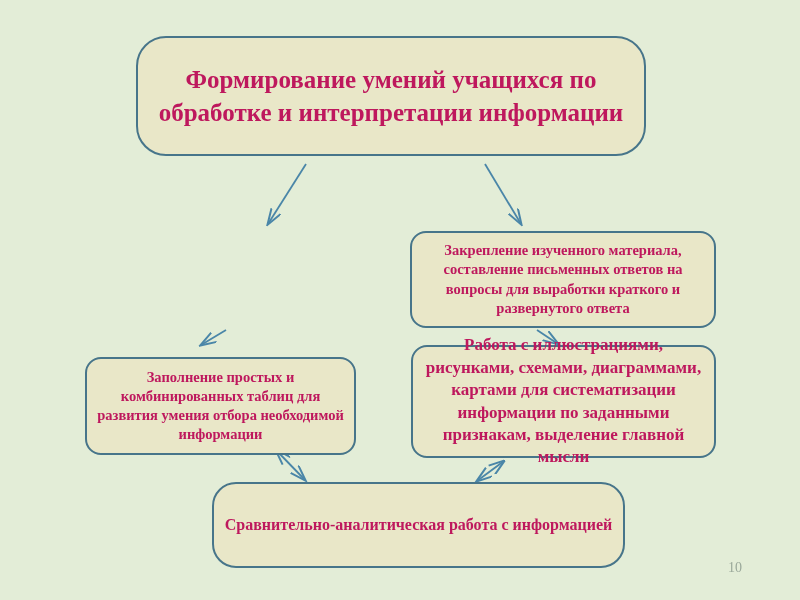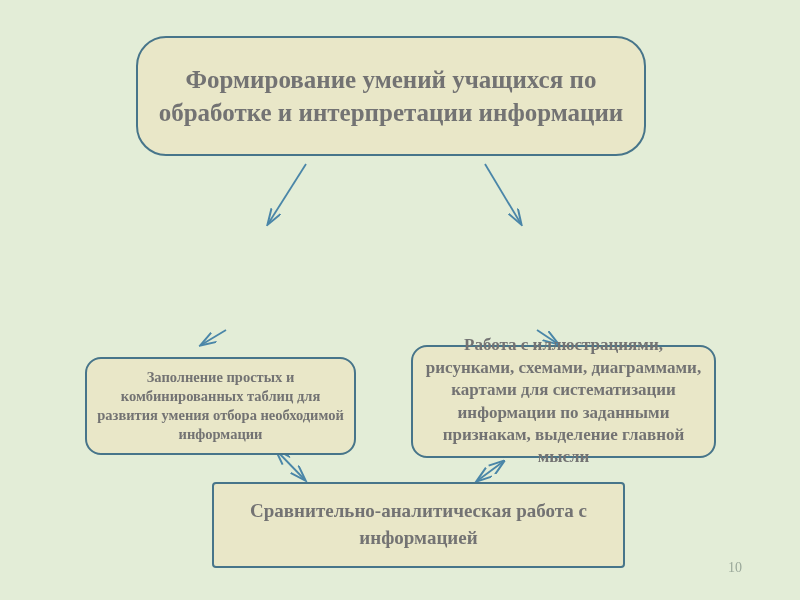--- a/index.html
+++ b/index.html
@@ -21,21 +21,21 @@
   }
   .box {
     position: absolute;
     box-sizing: border-box;
     background: #e9e7c8;
     border: 2px solid #47758a;
     display: flex;
     align-items: center;
     justify-content: center;
     text-align: center;
-    color: #737373;
+    color: #be185d;
     font-weight: bold;
     line-height: 1.32;
     padding: 4px 10px;
     z-index: 2;
   }
   .box span {
     display: block;
     width: 100%;
   }
   #title-box {
@@ -78,22 +78,22 @@
     width: 305px;
     height: 113px;
     border-radius: 16px;
     font-size: 17px;
   }
   #box-analytical {
     left: 212px;
     top: 482px;
     width: 413px;
     height: 86px;
-    border-radius: 4px;
-    font-size: 19px;
+    border-radius: 24px;
+    font-size: 16px;
     line-height: 1.4;
   }
   #arrow-layer {
     position: absolute;
     left: 0;
     top: 0;
     width: 800px;
     height: 600px;
     z-index: 1;
   }
@@ -133,20 +133,23 @@
     <line x1="276" y1="450" x2="305" y2="480" stroke="#4a86a8" stroke-width="1.8" marker-start="url(#tail)" marker-end="url(#head)"></line>
 
     <line x1="504" y1="461" x2="477" y2="481" stroke="#4a86a8" stroke-width="1.8" marker-start="url(#tail)" marker-end="url(#head)"></line>
   </svg>
 
   <div class="box" id="title-box">
     <span>Формирование умений учащихся по обработке и интерпретации информации</span>
   </div>
 
 
+  <div class="box" id="box-consolidation">
+    <span>Закрепление изученного материала, составление письменных ответов на вопросы  для выработки краткого и развернутого ответа</span>
+  </div>
 
   <div class="box" id="box-tables">
     <span>Заполнение простых и комбинированных таблиц для развития умения отбора необходимой информации</span>
   </div>
 
   <div class="box" id="box-illustrations">
     <span>Работа с иллюстрациями, рисунками, схемами, диаграммами, картами для систематизации информации по заданными признакам, выделение главной мысли</span>
   </div>
 
   <div class="box" id="box-analytical">

